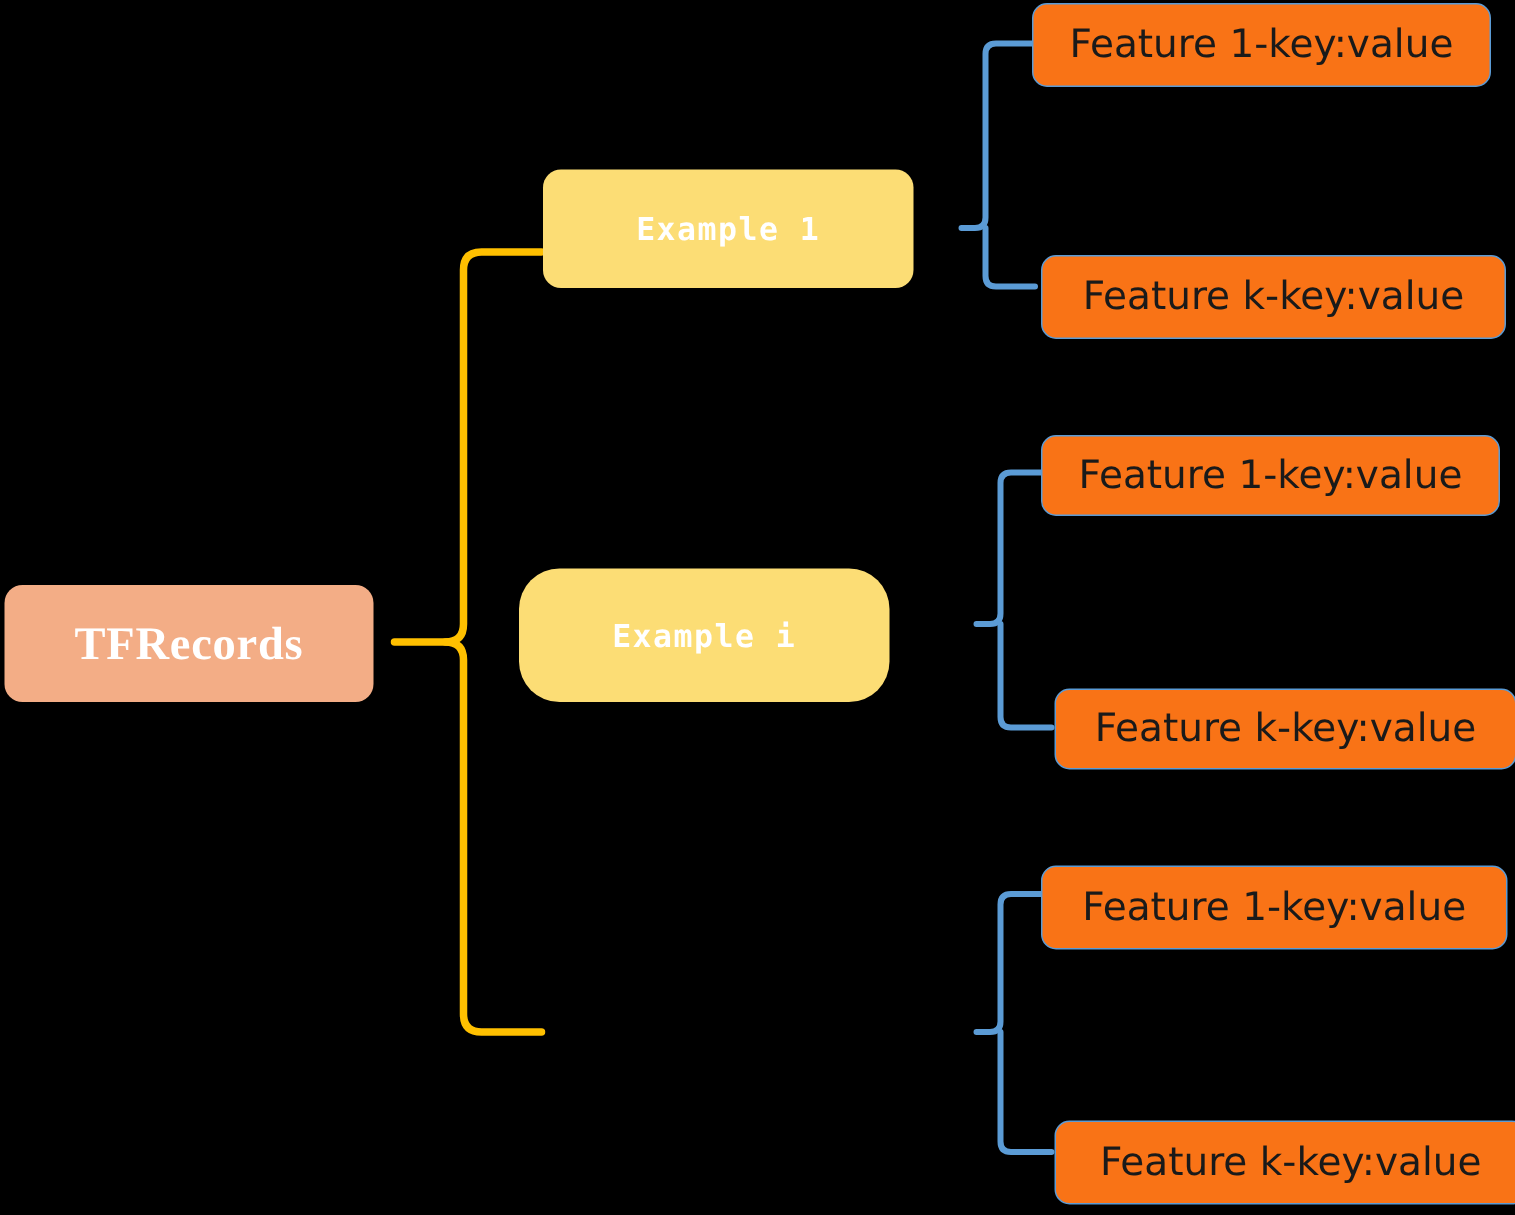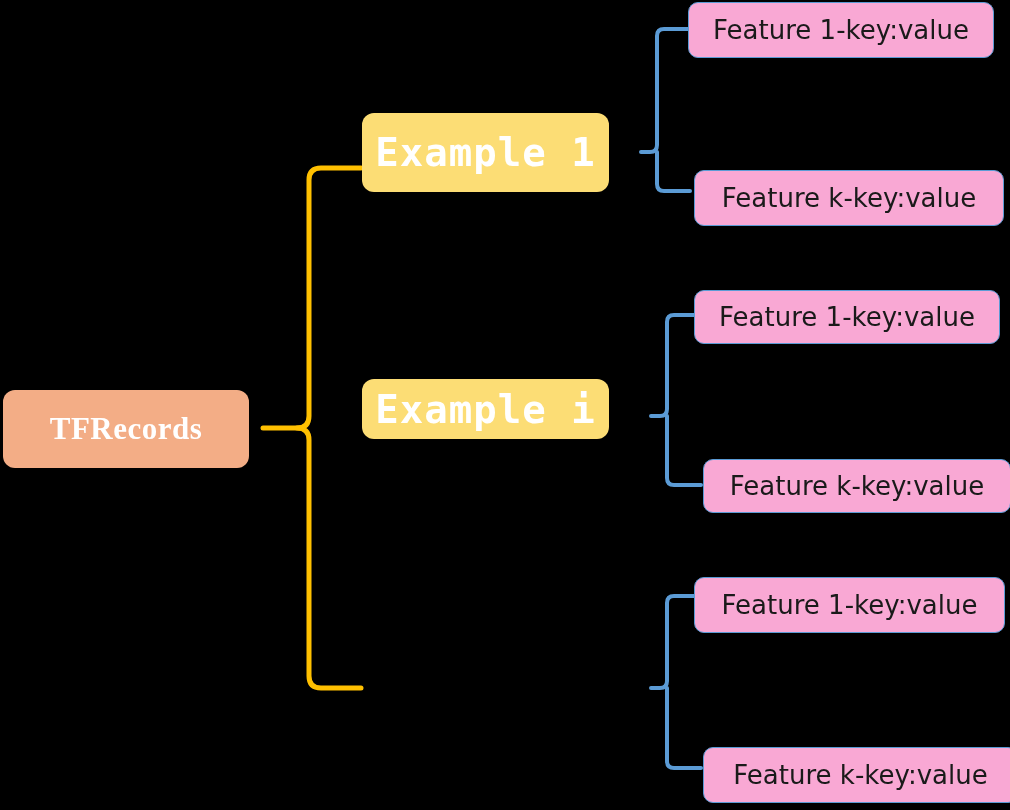--- a/index.html
+++ b/index.html
@@ -38,29 +38,29 @@
     font-weight: 700;
     letter-spacing: 0.5px;
     font-family: "Liberation Sans", sans-serif;
   }
 
   
   .node-example {
     background: #fcdd75;
     color: #ffffff;
     border-radius: 12px;
-    font-size: 39px;
+    font-size: 21px;
     font-weight: 700;
     letter-spacing: 1px;
     font-family: "DejaVu Sans Mono", monospace;
   }
 
   
   .node-feature {
-    background: #f9a8d4;
+    background: #f97316;
     color: #1a1a1a;
     border: 1.5px solid #5b9bd5;
     border-radius: 10px;
     font-size: 26px;
     font-weight: 400;
     font-family: "DejaVu Sans", sans-serif;
   }
 
   
   .bracket {
@@ -126,21 +126,21 @@
   </div>
 
   <div class="node node-feature" style="left:688px; top:2px; width:306px; height:56px;">
     <span>Feature 1-key:value</span>
   </div>
 
   <div class="node node-feature" style="left:694px; top:170px; width:310px; height:56px;">
     <span>Feature k-key:value</span>
   </div>
 
-  <div class="node node-example" style="left:362px; top:379px; width:247px; height:60px;">
+  <div class="node node-example" style="left:346px; top:379px; width:247px; height:89px;border-radius:27px;">
     <span>Example i</span>
   </div>
 
   <div class="bracket bracket-blue" style="left:609px; top:300px; width:95px; height:210px;">
     <svg width="95" height="210" viewBox="0 0 95 210">
       <path d="M 42 116
                L 51 116
                Q 58 116 58 109
                L 58 22
                Q 58 15 65 15

